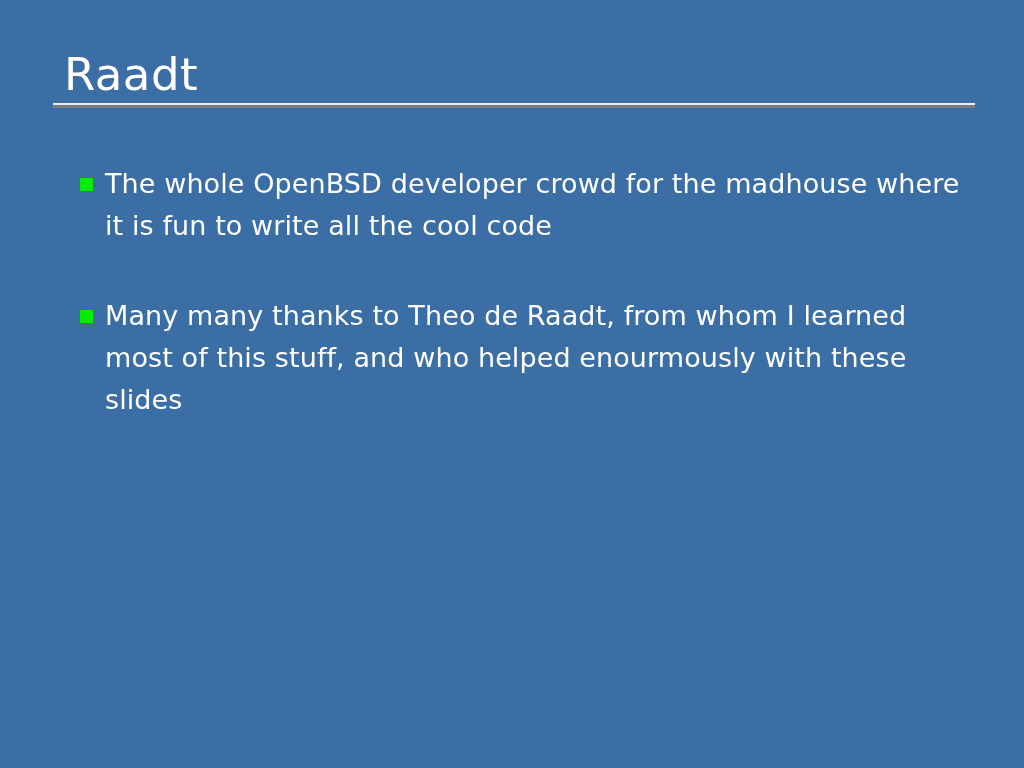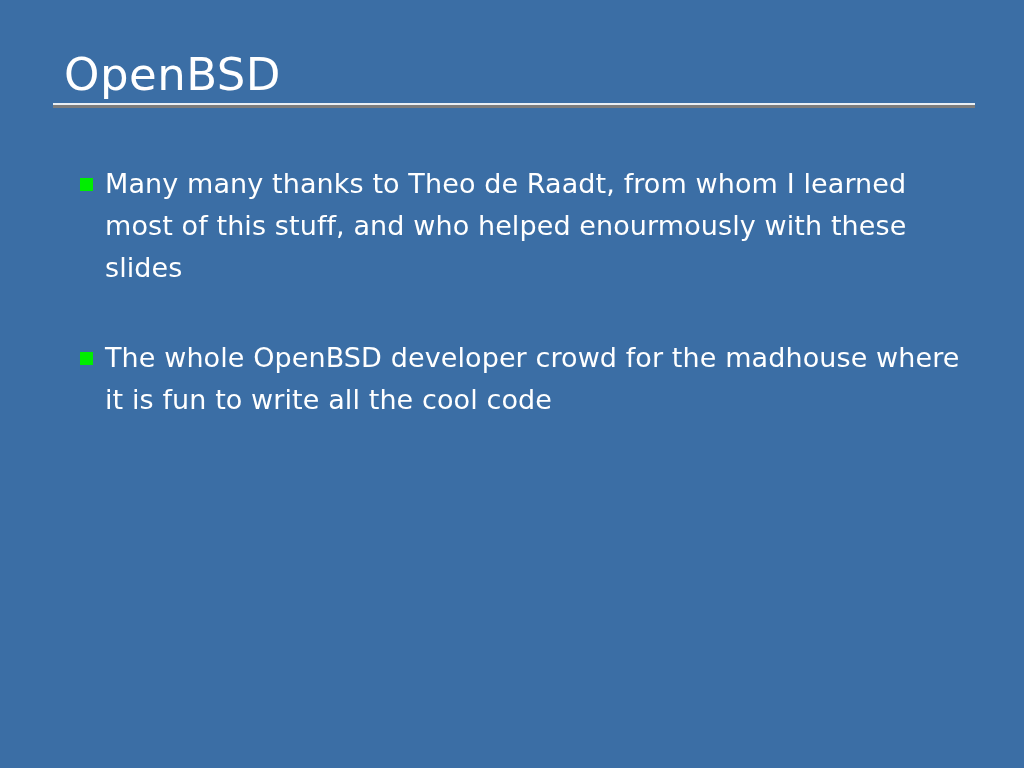--- a/index.html
+++ b/index.html
@@ -99,34 +99,34 @@
     line-height: 42px;
     color: #ffffff;
     letter-spacing: 0.1px;
   }
 </style>
 </head>
 <body>
 
 <div class="slide">
 
-  <h1 class="slide-title">OpenBSD</h1>
+  <h1 class="slide-title">Raadt</h1>
 
   <div class="title-rule">
     <div class="rule-light"></div>
     <div class="rule-shadow"></div>
   </div>
 
   <ul class="bullet-list">
 
     <li class="bullet-item">
       <span class="bullet-marker"></span>
-      <span class="bullet-text">Many many thanks to Theo de Raadt, from whom I learned most of this stuff, and who helped enourmously with these slides</span>
+      <span class="bullet-text">The whole OpenBSD developer crowd for the madhouse where it is fun to write all the cool code</span>
     </li>
 
     <li class="bullet-item">
       <span class="bullet-marker"></span>
-      <span class="bullet-text">The whole OpenBSD developer crowd for the madhouse where it is fun to write all the cool code</span>
+      <span class="bullet-text">Many many thanks to Theo de Raadt, from whom I learned most of this stuff, and who helped enourmously with these slides</span>
     </li>
 
   </ul>
 
 </div>
 
 </body></html>

